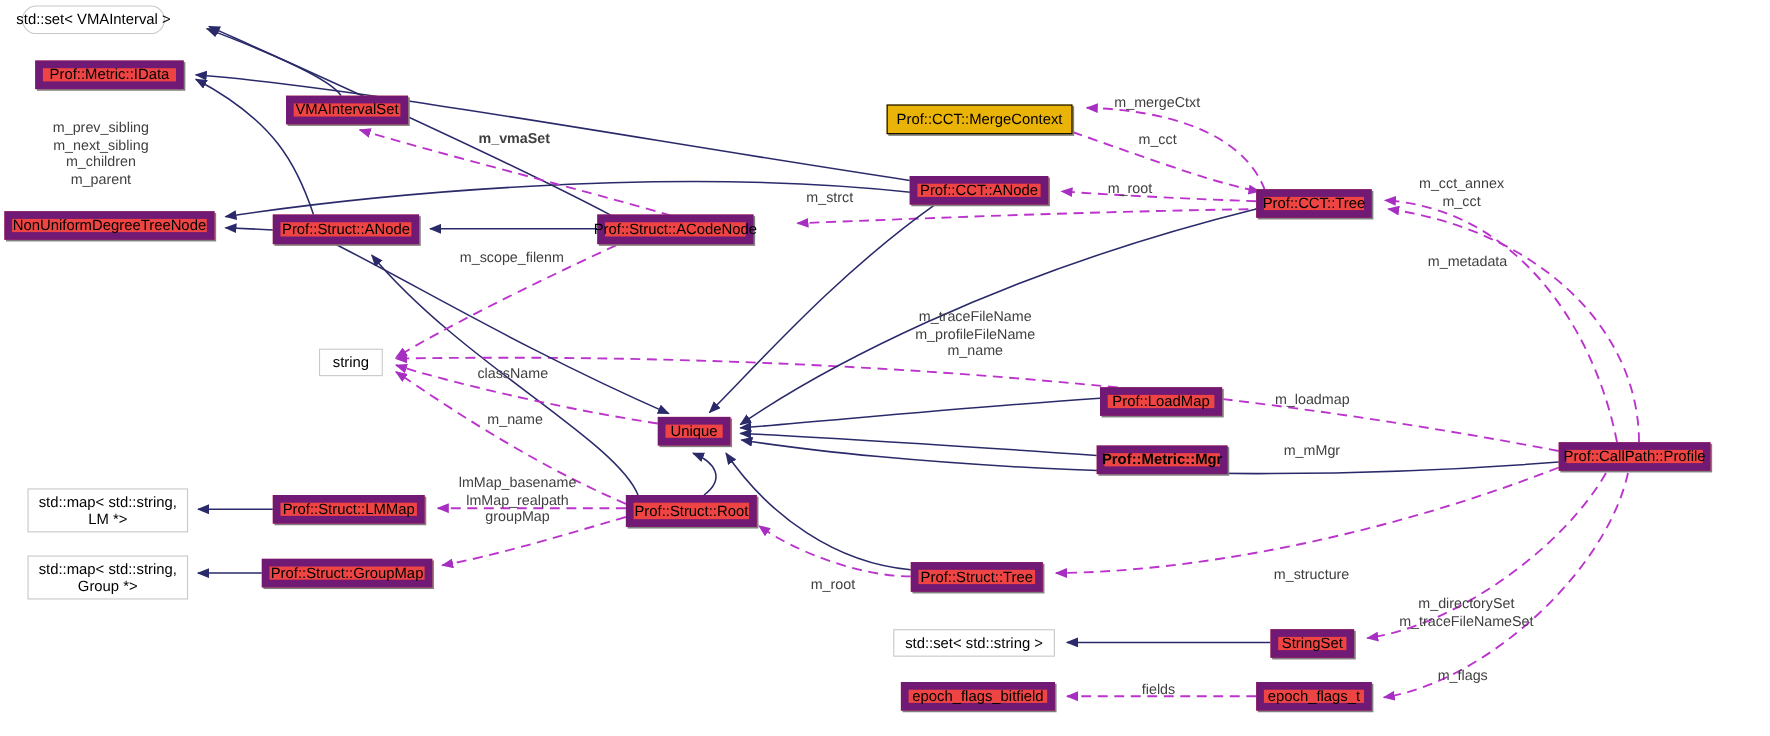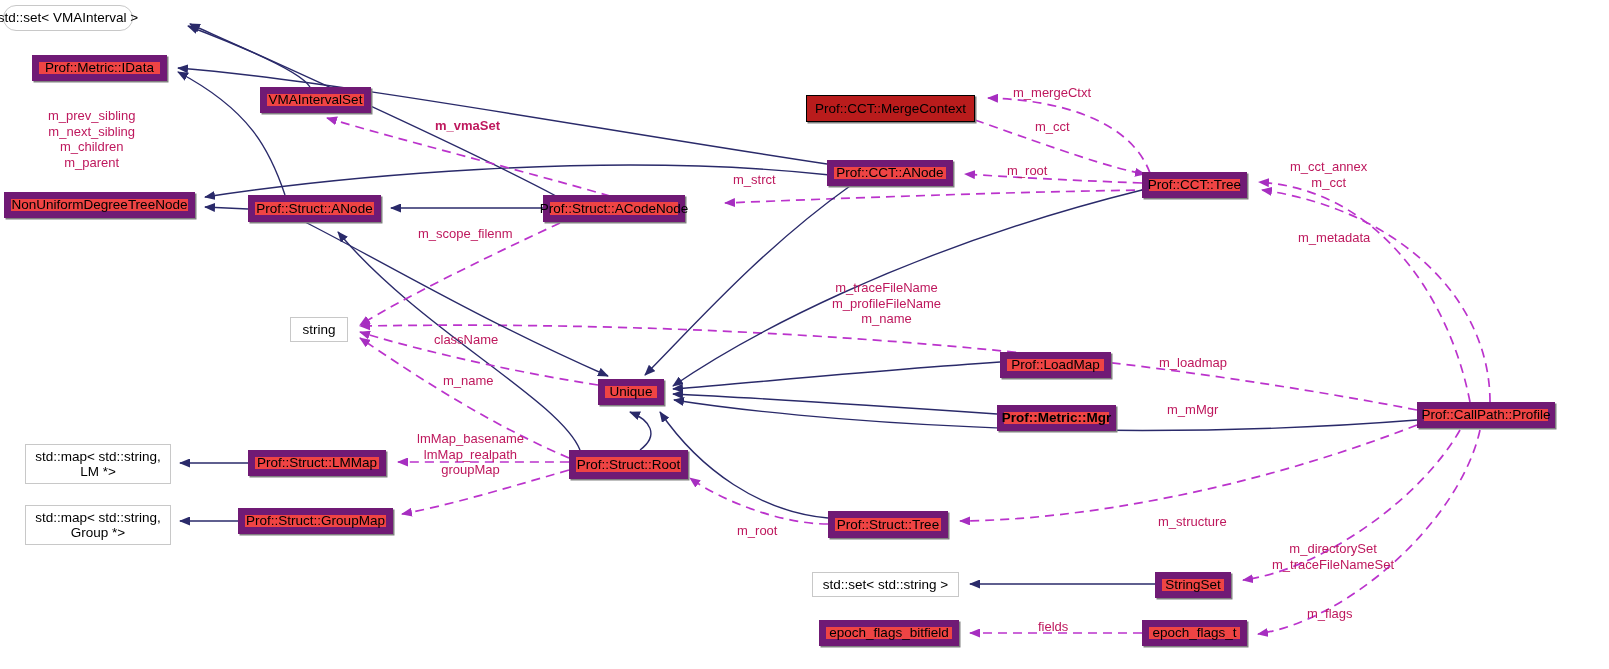--- a/index.html
+++ b/index.html
@@ -42,29 +42,29 @@
     border: 7px solid #701a75;
     box-shadow: 1.5px 1.5px 0 0 #808080;
     cursor: default;
   }
   .node-box.plain {
     border: 1px solid #c8c8c8;
     box-shadow: none;
     background: #ffffff;
   }
   .node-box.highlight {
-    background: #b91c1c;
+    background: #eab308;
     border: 1px solid #000000;
     box-shadow: 1.5px 1.5px 0 0 #808080;
   }
   .edge-label {
     position: absolute;
     font-family: "Liberation Sans", sans-serif;
     font-size: 13px;
-    color: #be185d;
+    color: #404040;
     line-height: 1.2;
     text-align: center;
     white-space: pre;
     pointer-events: none;
   }
 </style>
 </head>
 <body>
 
 <div id="diagram-root">
@@ -113,21 +113,21 @@
         <path d="M 828 524 C 780 524 720 500 690 478" fill="none" stroke="#bb33cc" stroke-width="1.7" stroke-dasharray="9,6" marker-end="url(#arrow-usage)"></path>
         <path d="M 1417 425 C 1250 490 1080 520 960 521" fill="none" stroke="#bb33cc" stroke-width="1.7" stroke-dasharray="9,6" marker-end="url(#arrow-usage)"></path>
         <path d="M 1155 584 L 970 584" fill="none" stroke="#2a2a6a" stroke-width="1.4" marker-end="url(#arrow-inherit)"></path>
         <path d="M 1460 430 C 1420 500 1320 570 1243 580" fill="none" stroke="#bb33cc" stroke-width="1.7" stroke-dasharray="9,6" marker-end="url(#arrow-usage)"></path>
         <path d="M 1142 633 L 970 633" fill="none" stroke="#bb33cc" stroke-width="1.7" stroke-dasharray="9,6" marker-end="url(#arrow-usage)"></path>
         <path d="M 1480 430 C 1460 520 1350 620 1258 634" fill="none" stroke="#bb33cc" stroke-width="1.7" stroke-dasharray="9,6" marker-end="url(#arrow-usage)"></path>
       </g>
   </svg>
 
   <div id="node-layer">
-      <div class="node-box plain" style="left: 3px; top: 5px; width: 130px; height: 26px; border-radius: 13px;">std::set&lt; VMAInterval &gt;</div>
+      <div class="node-box plain" style="left: 20px; top: 5px; width: 130px; height: 26px; border-radius: 13px;">std::set&lt; VMAInterval &gt;</div>
       <div class="node-box" style="left: 32px; top: 55px; width: 135px; height: 26px;">Prof::Metric::IData</div>
       <div class="node-box" style="left: 260px; top: 87px; width: 111px; height: 26px;">VMAIntervalSet</div>
       <div class="node-box" style="left: 4px; top: 192px; width: 191px; height: 26px;">NonUniformDegreeTreeNode</div>
       <div class="node-box" style="left: 248px; top: 195px; width: 133px; height: 27px;">Prof::Struct::ANode</div>
       <div class="node-box" style="left: 543px; top: 195px; width: 142px; height: 27px;">Prof::Struct::ACodeNode</div>
       <div class="node-box highlight" style="left: 806px; top: 95px; width: 169px; height: 27px;">Prof::CCT::MergeContext</div>
       <div class="node-box" style="left: 827px; top: 160px; width: 126px; height: 26px;">Prof::CCT::ANode</div>
       <div class="node-box" style="left: 1142px; top: 172px; width: 105px; height: 26px;">Prof::CCT::Tree</div>
       <div class="node-box plain" style="left: 290px; top: 317px; width: 58px; height: 25px;">string</div>
       <div class="node-box" style="left: 598px; top: 379px; width: 66px; height: 26px;">Unique</div>

